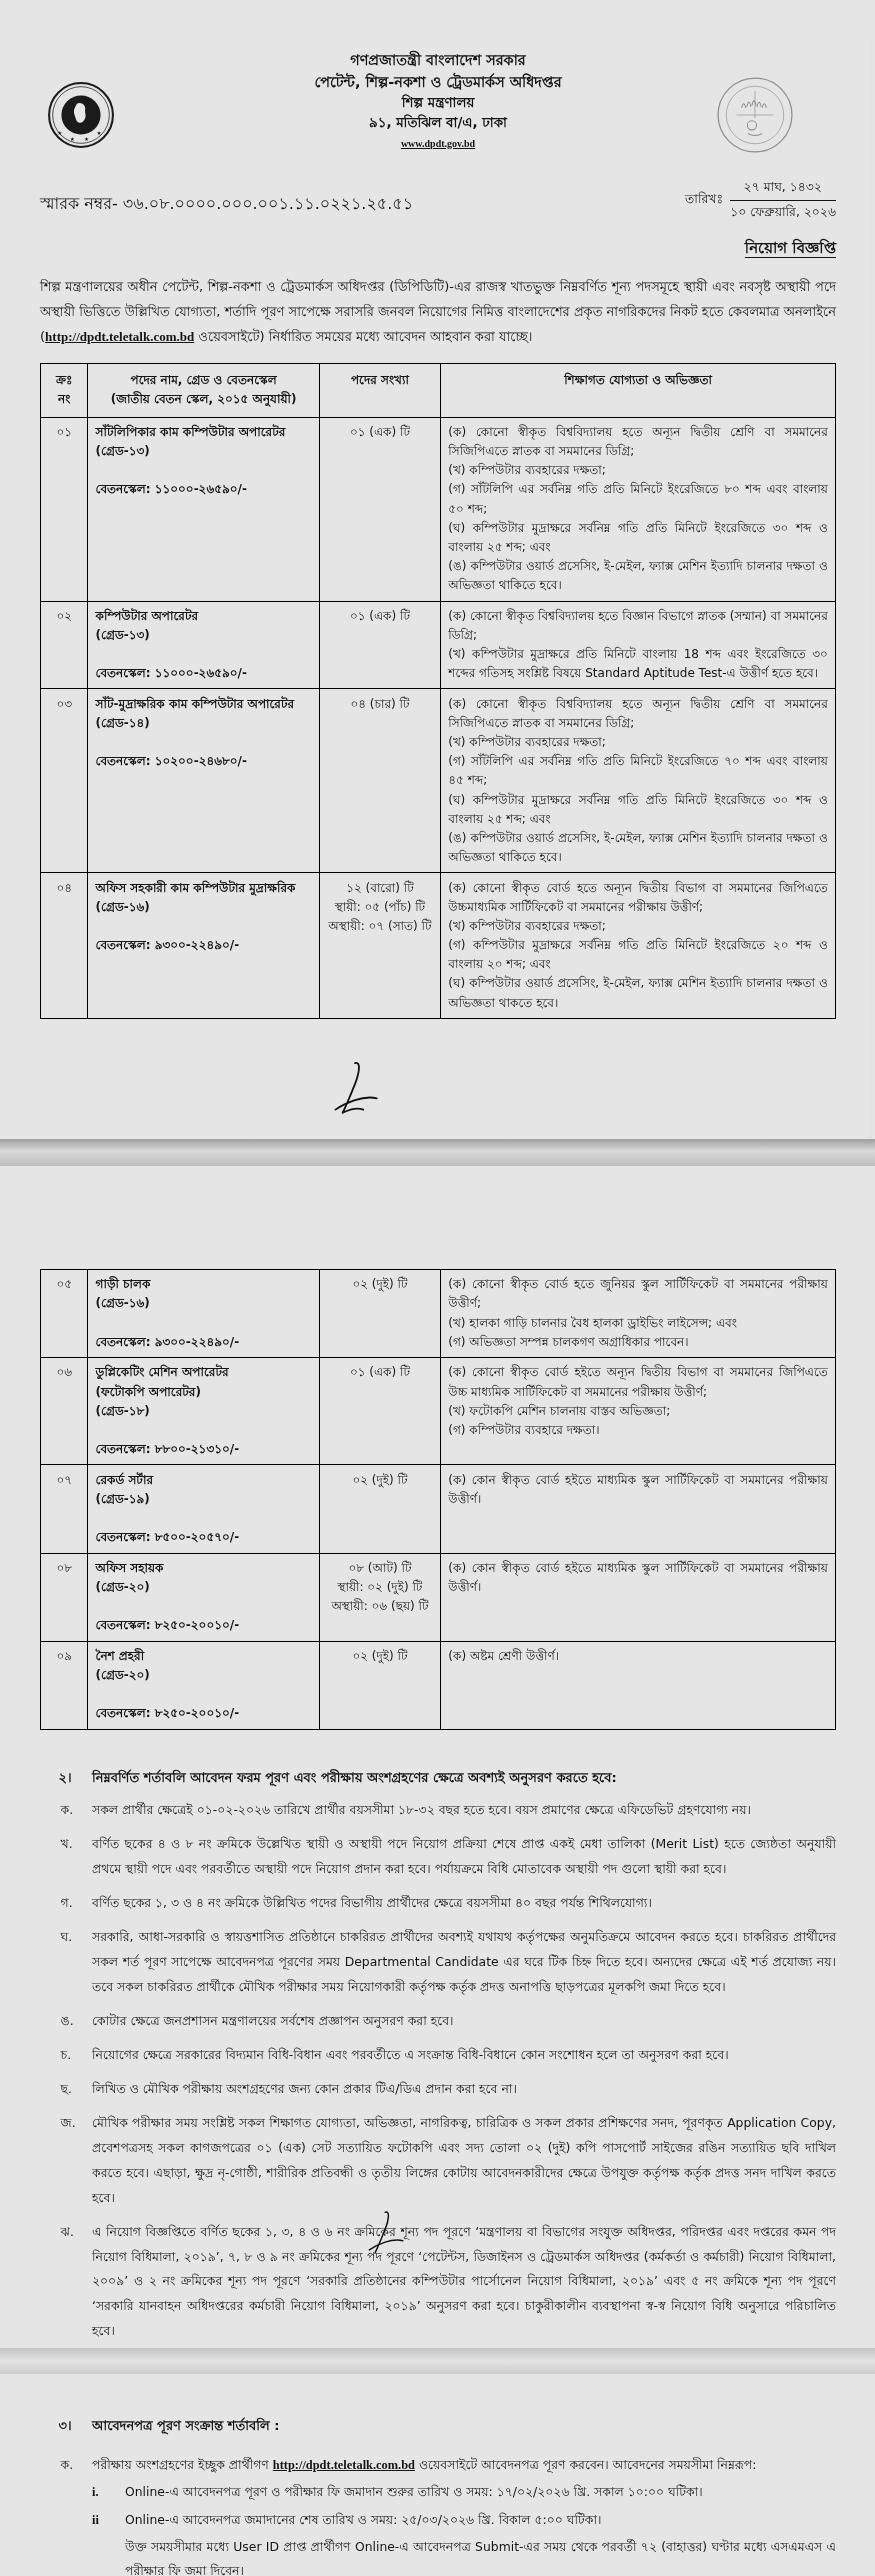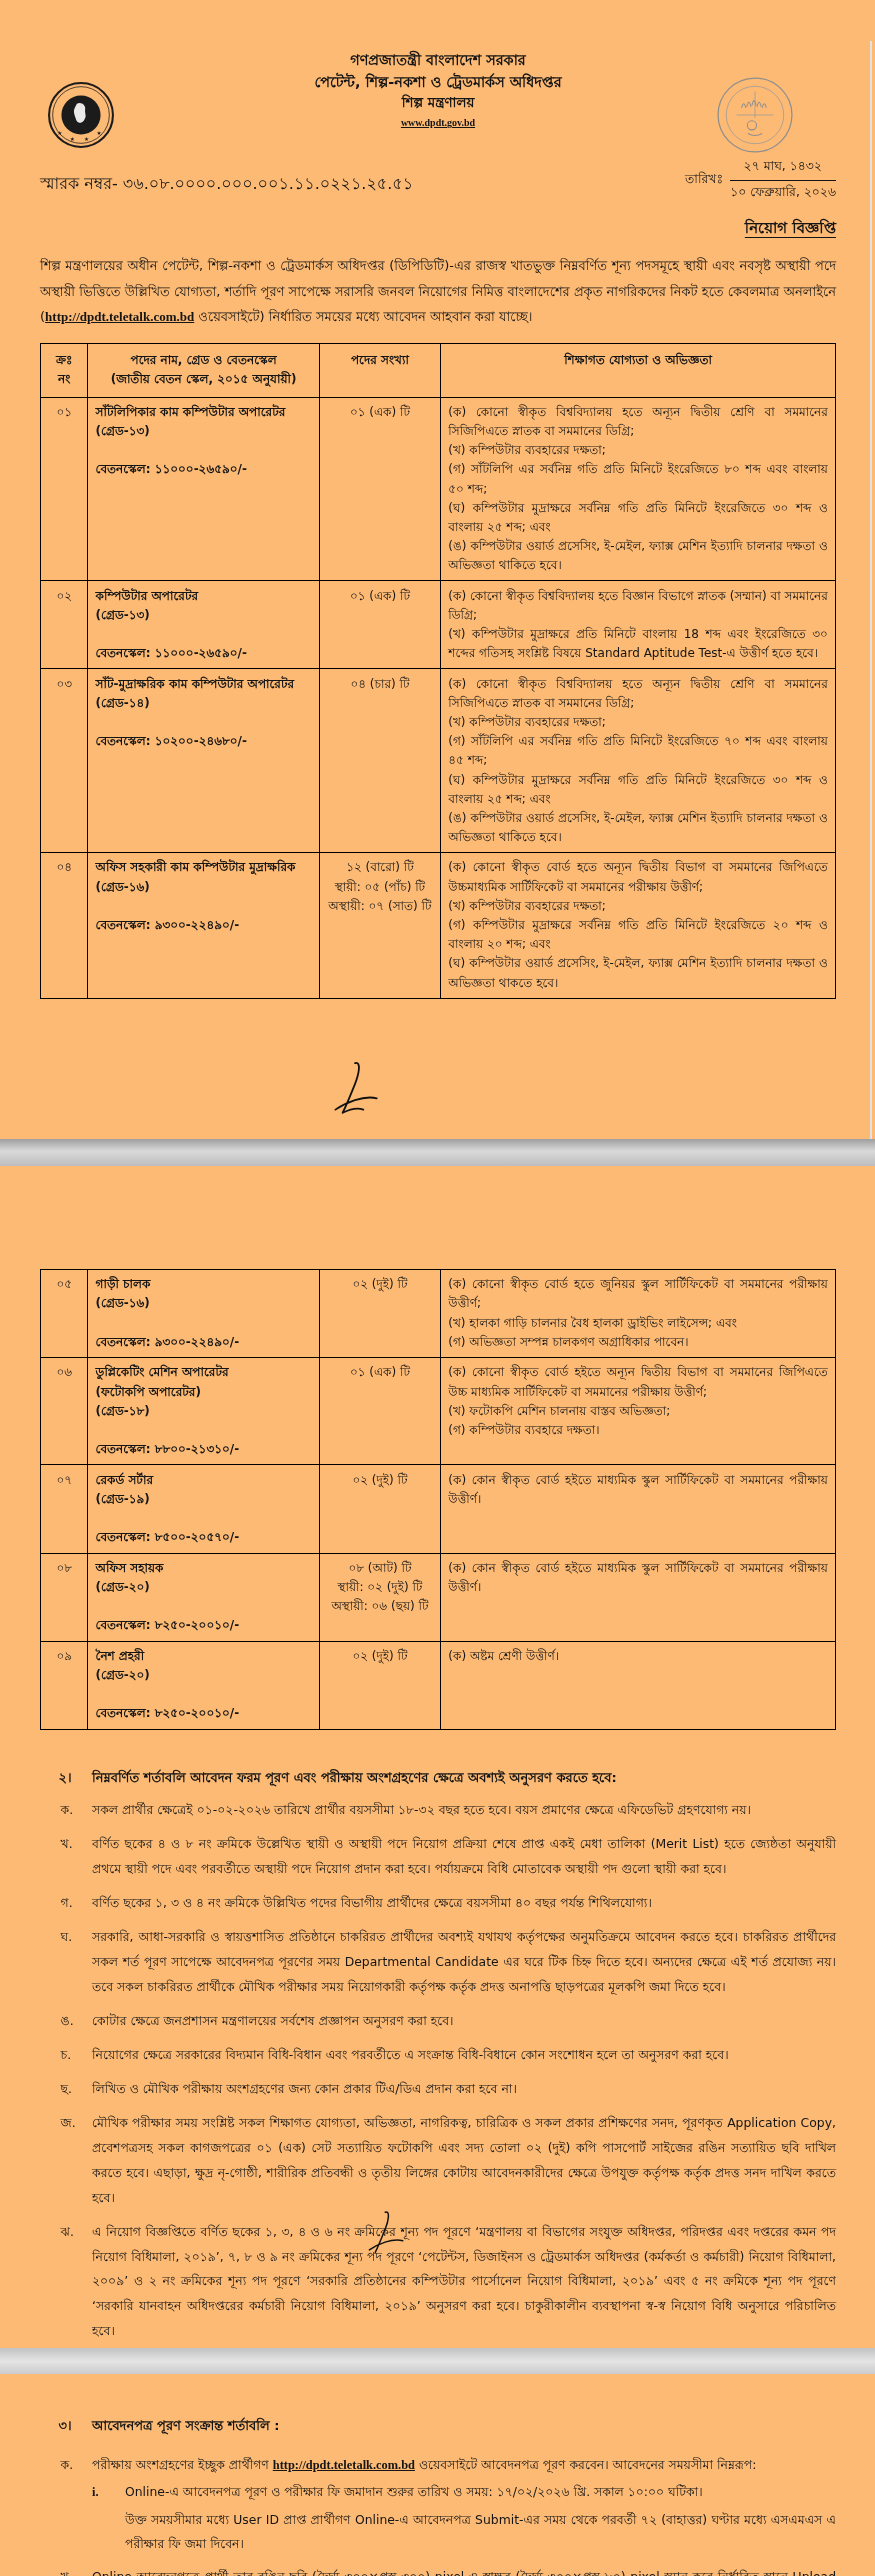--- a/index.html
+++ b/index.html
@@ -1,18 +1,18 @@
 <!DOCTYPE html>
 <html style="font-size:8.2px"><head>
 <meta charset="utf-8">
 <style>
   html,body{margin:0;padding:0;background:#e9e9e9;}
   .doc{width:876px;margin:0 auto;background:#ffffff;color:#151515;
        font-family:"DejaVu Sans",sans-serif;position:relative;}
-  .page{position:relative;overflow:hidden;background:#fdba74;}
+  .page{position:relative;overflow:hidden;background:#e5e5e5;}
   .page1{height:1139px;padding:0 40px;box-sizing:border-box;}
   .page2{height:1182px;padding:0 40px;box-sizing:border-box;}
   .page3{height:1111px;padding:0 40px;box-sizing:border-box;}
   .seam{height:27px;background:linear-gradient(180deg,#9f9f9f 0%,#d9d9d9 45%,#bdbdbd 100%);}
   .seam2{height:26px;background:linear-gradient(180deg,#c2c2c2 0%,#e4e4e4 50%,#cccccc 100%);}
   .page1::after{content:"";position:absolute;right:4.1px;top:41px;bottom:0;width:1.5px;background:#e2e2e2;}
 
   
   .hdr{padding-top:50px;text-align:center;line-height:1.5;}
   .hdr .l1,.hdr .l2{font-size:14.4px;font-weight:bold;}
@@ -97,20 +97,21 @@
         </g>
         <circle cx="70" cy="96" r="9" fill="none" stroke="#8f8f8f" stroke-width="2"></circle>
         <path d="M62,112 q14,8 28,0" stroke="#8f8f8f" stroke-width="2" fill="none"></path>
       </svg>
     </div>
 
     <div class="hdr">
       <div class="l1">গণপ্রজাতন্ত্রী বাংলাদেশ সরকার</div>
       <div class="l2">পেটেন্ট, শিল্প-নকশা ও ট্রেডমার্কস অধিদপ্তর</div>
       <div class="l3">শিল্প মন্ত্রণালয়</div>
+      <div class="l4">৯১, মতিঝিল বা/এ, ঢাকা</div>
       <div class="l5">www.dpdt.gov.bd</div>
     </div>
 
     <div class="memo-row">
       <div class="memo">স্মারক নম্বর- ৩৬.০৮.০০০০.০০০.০০১.১১.০২২১.২৫.৫১</div>
       <div class="dateblock">
         <span>তারিখঃ</span>
         <span class="date-frac">
           <span class="date-top" style="display:block;">২৭ মাঘ, ১৪৩২</span>
           <span class="date-bot" style="display:block;">১০ ফেব্রুয়ারি, ২০২৬</span>
@@ -335,20 +336,24 @@
     </div>
 
     <div class="cond" style="margin-top:15.5px;">
       <div class="k">ক.</div>
       <div class="t">
         <span>পরীক্ষায় অংশগ্রহণের ইচ্ছুক প্রার্থীগণ </span><span class="link">http://dpdt.teletalk.com.bd</span><span> ওয়েবসাইটে আবেদনপত্র পূরণ করবেন। আবেদনের সময়সীমা নিম্নরূপ:</span>
         <div class="sub">
           <div class="sk">i.</div>
           <div class="st">Online-এ আবেদনপত্র পূরণ ও পরীক্ষার ফি জমাদান শুরুর তারিখ ও সময়: ১৭/০২/২০২৬ খ্রি. সকাল ১০:০০ ঘটিকা।</div>
         </div>
+        <div class="sub">
+          <div class="sk">ii</div>
+          <div class="st">Online-এ আবেদনপত্র জমাদানের শেষ তারিখ ও সময়: ২৫/০৩/২০২৬ খ্রি. বিকাল ৫:০০ ঘটিকা।</div>
+        </div>
         <div class="note" style="margin-left:33px;">উক্ত সময়সীমার মধ্যে User ID প্রাপ্ত প্রার্থীগণ Online-এ আবেদনপত্র Submit-এর সময় থেকে পরবর্তী ৭২ (বাহাত্তর) ঘণ্টার মধ্যে এসএমএস এ পরীক্ষার ফি জমা দিবেন।</div>
       </div>
     </div>
 
     <div class="cond">
       <div class="k">খ.</div>
       <div class="t">Online আবেদনপত্রে প্রার্থী তার রঙিন ছবি (দৈর্ঘ্য ৩০০×প্রস্থ ৩০০) pixel ও স্বাক্ষর (দৈর্ঘ্য ৩০০×প্রস্থ ৮০) pixel স্ক্যান করে নির্ধারিত স্থানে Upload করবেন। ছবির সাইজ সর্বোচ্চ 100KB ও স্বাক্ষরের সাইজ সর্বোচ্চ 60KB হতে হবে।</div>
     </div>
 
     <div class="cond">

